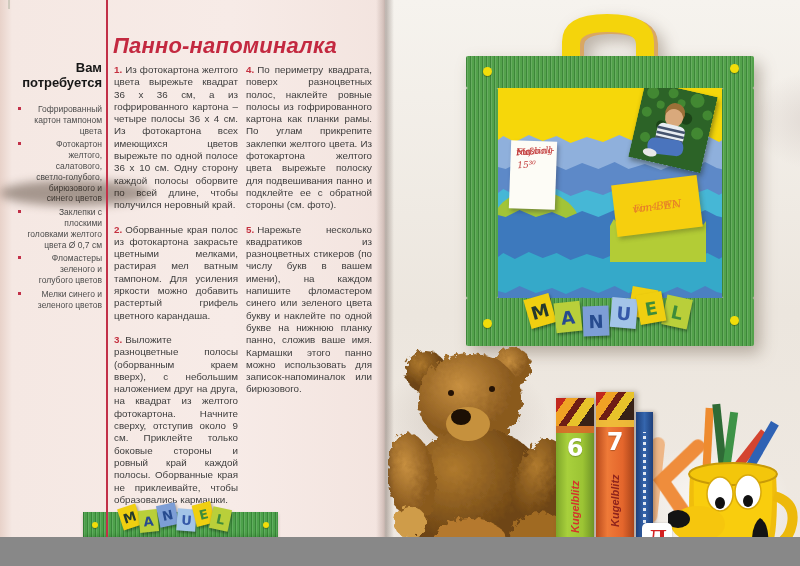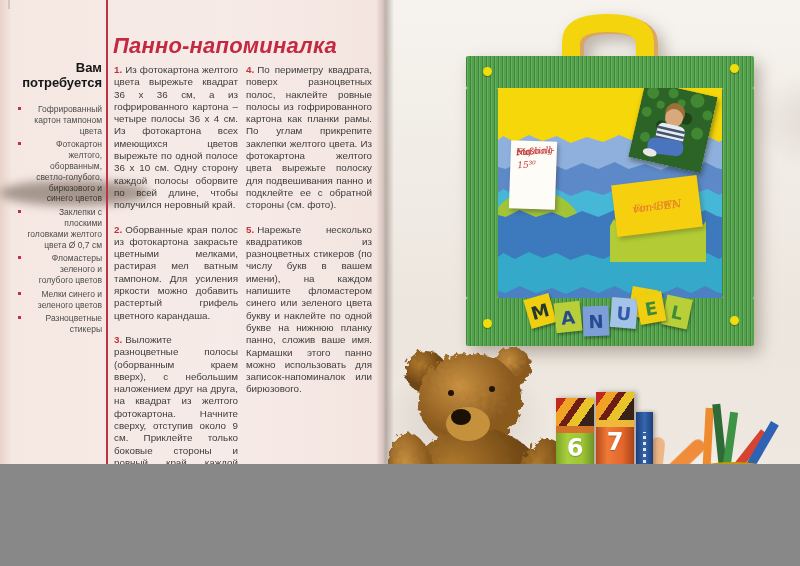--- a/index.html
+++ b/index.html
@@ -1,16 +1,16 @@
 <!DOCTYPE html>
 <html><head>
 <meta charset="utf-8">
 <style>
   html,body{margin:0;padding:0;background:#888;}
-  .stage{position:relative;width:800px;height:464px;overflow:hidden;
+  .stage{position:relative;width:800px;height:537px;overflow:hidden;
          font-family:"Liberation Sans",sans-serif;background:#f6eae5;}
 
   
   .page-left{position:absolute;left:0;top:0;width:385px;height:566px;
     background:linear-gradient(90deg,#e8d2c9 0,#f5e8e3 12px,#f7ebe7 60%,#f3e4df 100%);}
   .redline{position:absolute;left:106px;top:0;width:2px;height:566px;background:#c23048;z-index:6;}
   .title{position:absolute;left:113px;top:33px;font-size:22px;font-style:italic;font-weight:700;
          color:#c32940;letter-spacing:.2px;white-space:nowrap;}
   .sidebar{position:absolute;left:18px;top:60px;width:84px;text-align:right;}
   .sidebar-h{font-size:13px;font-weight:700;color:#161616;margin:0 0 14px 0;}
@@ -141,25 +141,24 @@
 
   <div class="page-left">
     <div class="redline"></div>
 
     <div class="title">Панно-напоминалка</div>
 
     <div class="sidebar">
       <div class="sidebar-h">Вам потребуется</div>
       <ul>
         <li>Гофрированный картон тампоном цвета</li>
-        <li>Фотокартон желтого, оборванным, светло-голубого, бирюзового и синего цветов</li>
+        <li>Фотокартон желтого, салатового, светло-голубого, бирюзового и синего цветов</li>
         <li>Заклепки с плоскими головками желтого цвета Ø 0,7 см</li>
         <li>Фломастеры зеленого и голубого цветов</li>
         <li>Мелки синего и зеленого цветов</li>
-        <li>Разноцветные стикеры</li>
       </ul>
     </div>
 
     <div class="col col1">
       <p class="step"><span class="stepnum">1.</span><span>Из фотокартона желтого цвета вырежьте квадрат 36 х 36 см, а из гофрированного картона – четыре полосы 36 х 4 см. Из фотокартона всех имеющихся цветов вырежьте по одной полосе 36 х 10 см. Одну сторону каждой полосы оборвите по всей длине, чтобы получился неровный край.</span></p>
       <p class="step"><span class="stepnum">2.</span><span>Оборванные края полос из фотокартона закрасьте цветными мелками, растирая мел ватным тампоном. Для усиления яркости можно добавить растертый грифель цветного карандаша.</span></p>
       <p class="step"><span class="stepnum">3.</span><span>Выложите разноцветные полосы (оборванным краем вверх), с небольшим наложением друг на друга, на квадрат из желтого фотокартона. Начните сверху, отступив около 9 см. Приклейте только боковые стороны и ровный край каждой полосы. Оборванные края не приклеивайте, чтобы образовались кармашки.</span></p>
     </div>
     <div class="col col2">
       <p class="step"><span class="stepnum">4.</span><span>По периметру квадрата, поверх разноцветных полос, наклейте ровные полосы из гофрированного картона как планки рамы. По углам прикрепите заклепки желтого цвета. Из фотокартона желтого цвета вырежьте полоску для подвешивания панно и подклейте ее с обратной стороны (см. фото).</span></p>

